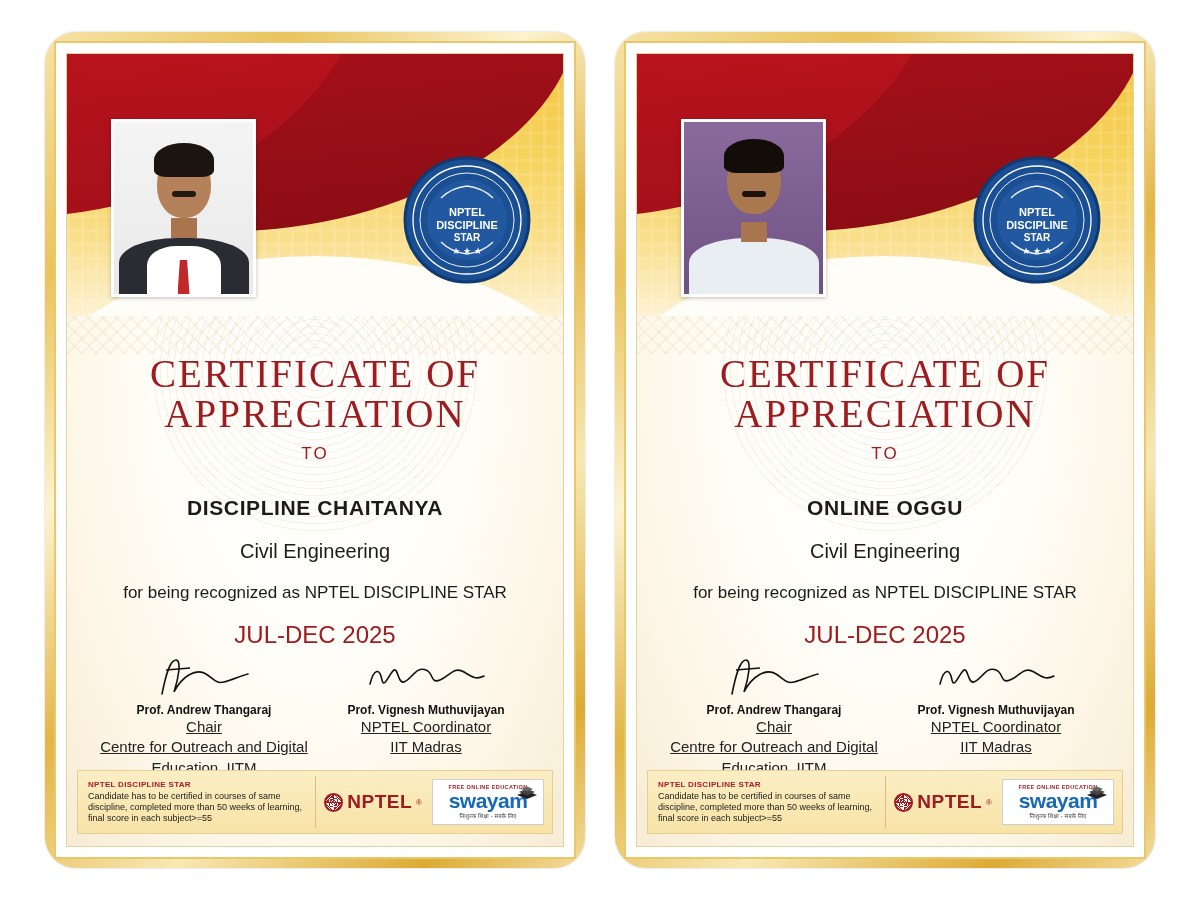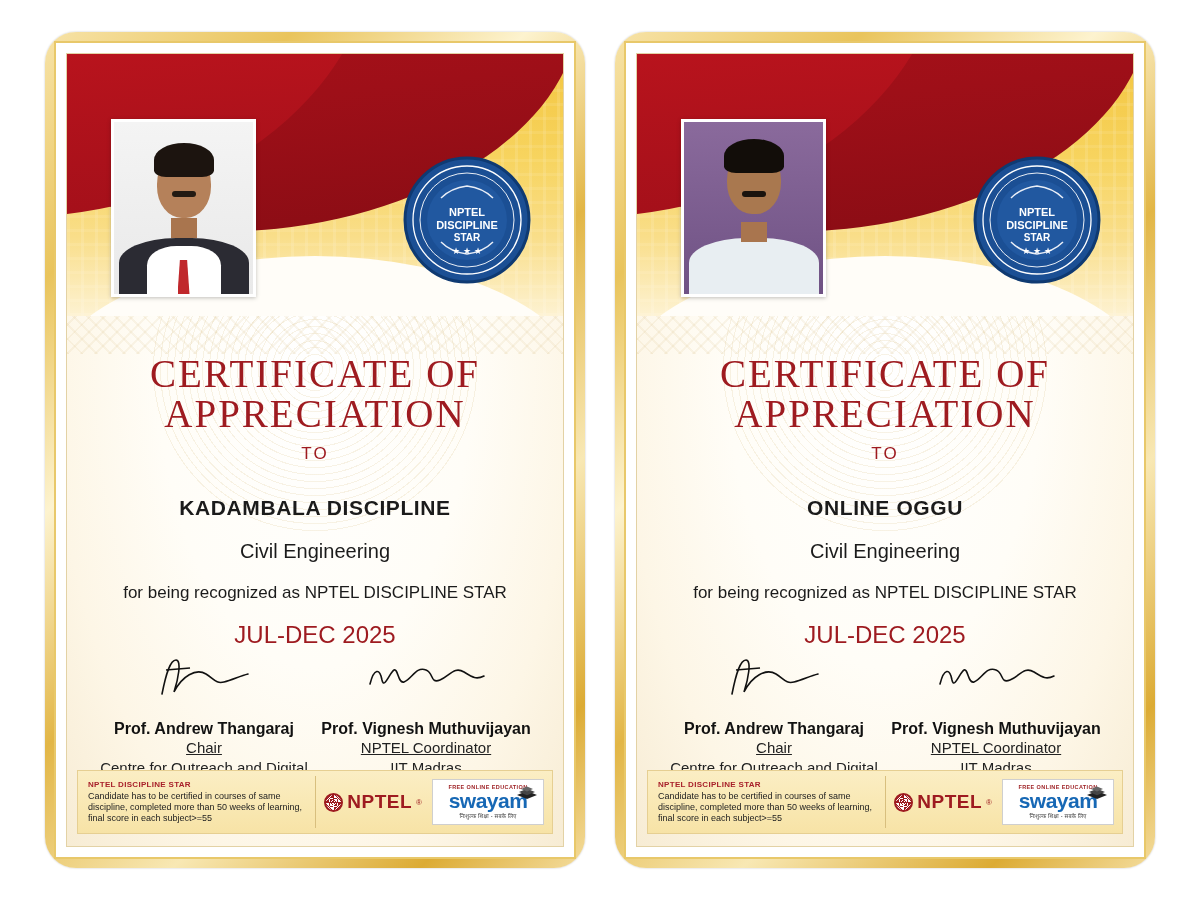--- a/index.html
+++ b/index.html
@@ -247,24 +247,24 @@
     padding: 0 26px;
     box-sizing: border-box;
   }
   .sig-block { width: 210px; text-align: center; }
   .sig-mark {
     height: 46px;
     position: relative;
   }
   .sig-mark svg { position:absolute; left:50%; top:0; transform:translateX(-50%); }
   .sig-name {
-    font-size: 16px;
+    font-size: 12px;
     font-weight: bold;
     color: #111;
-    margin-top: 20px;
+    margin-top: 3px;
   }
   .sig-role, .sig-org {
     font-size: 15px;
     color: #222;
     line-height: 1.35;
     text-decoration: underline;
   }
 
   
   .footer {
@@ -407,21 +407,21 @@
             <text x="66" y="75" text-anchor="middle" font-family="Liberation Sans, sans-serif" font-size="11" font-weight="bold" fill="#ffffff">DISCIPLINE</text>
             <text x="66" y="87" text-anchor="middle" font-family="Liberation Sans, sans-serif" font-size="10" font-weight="bold" fill="#ffffff">STAR</text>
             <text x="66" y="100" text-anchor="middle" font-family="DejaVu Sans, sans-serif" font-size="9" fill="#ffffff">★ ★ ★</text>
           </svg>
         </div>
 
         <div class="content">
           <div class="coa-line1">CERTIFICATE OF</div>
           <div class="coa-line2">APPRECIATION</div>
           <div class="coa-to">TO</div>
-          <div class="recipient">KADAMBALA DISCIPLINE</div>
+          <div class="recipient">DISCIPLINE CHAITANYA</div>
           <div class="discipline">Civil Engineering</div>
           <div class="reason">for being recognized as NPTEL DISCIPLINE STAR</div>
           <div class="period">JUL-DEC 2025</div>
         </div>
 
         <div class="signatures">
           <div class="sig-block">
             <div class="sig-mark">
               <svg width="120" height="46" viewBox="0 0 120 46">
                 <path d="M18 40 C22 20, 26 6, 32 6 C38 6, 34 26, 30 38 C38 22, 52 14, 62 20 C70 25, 72 30, 80 28 C88 26, 96 22, 104 20" fill="none" stroke="#111" stroke-width="1.6" stroke-linecap="round"></path>

